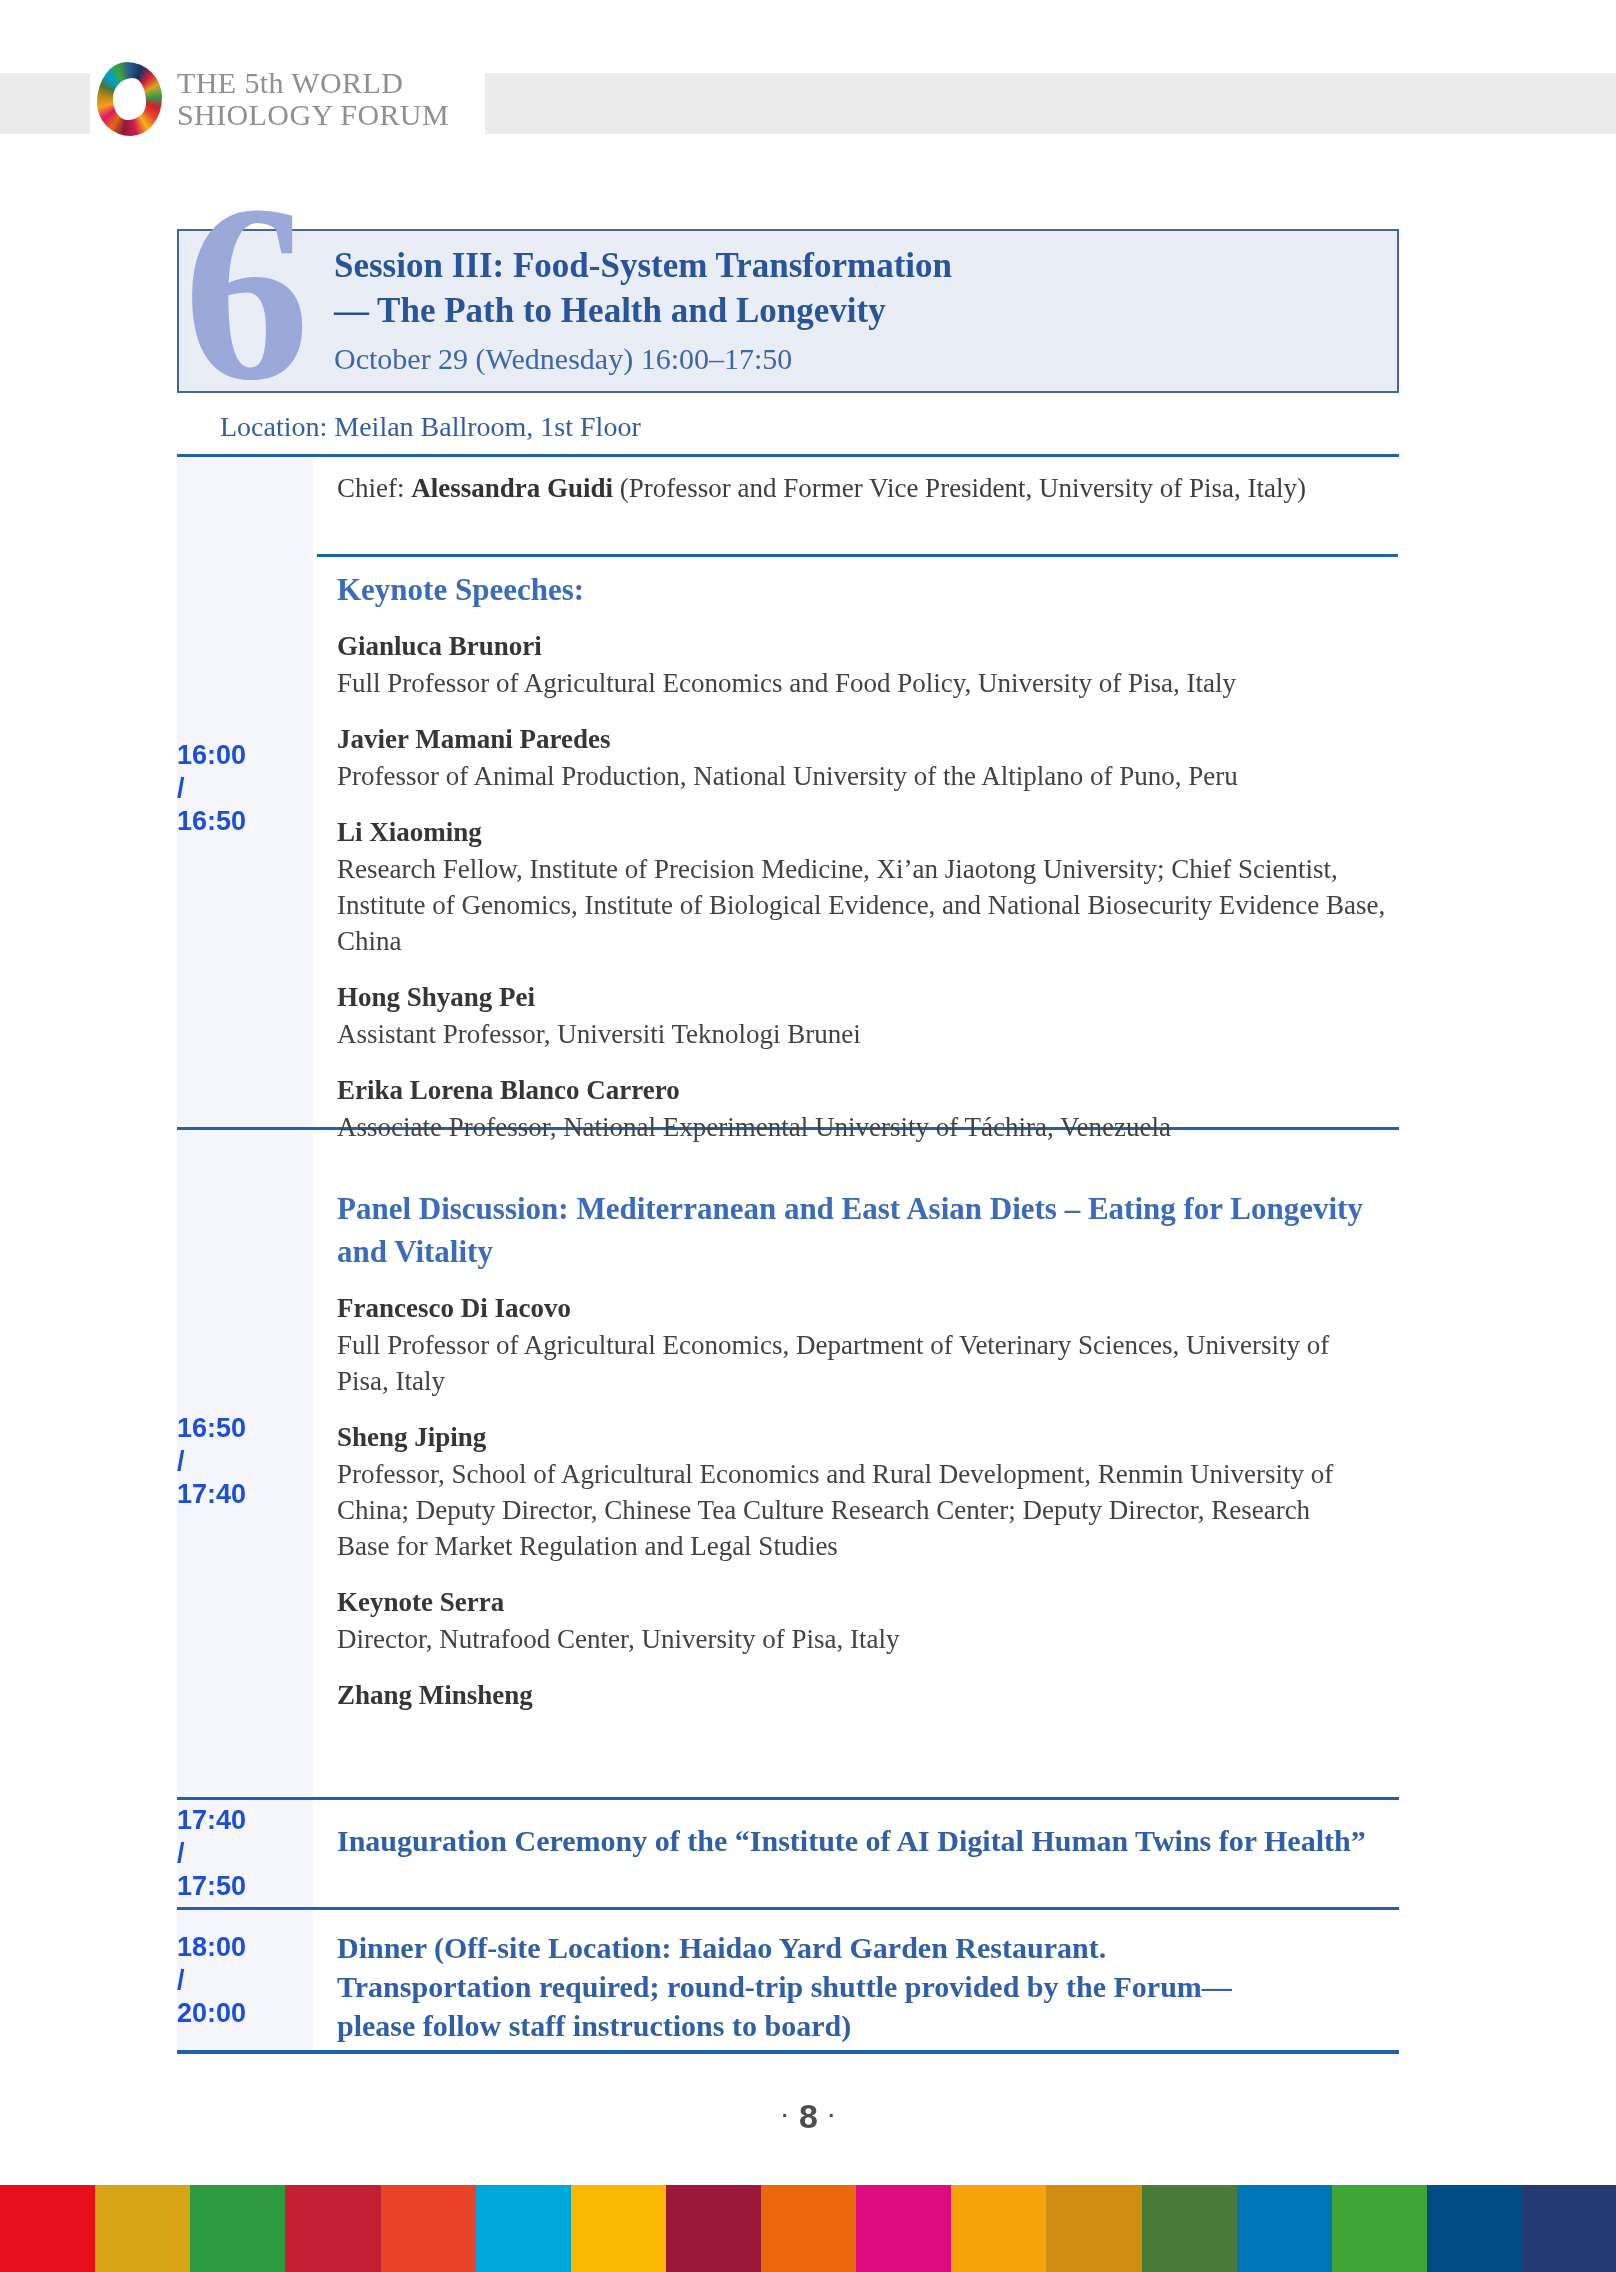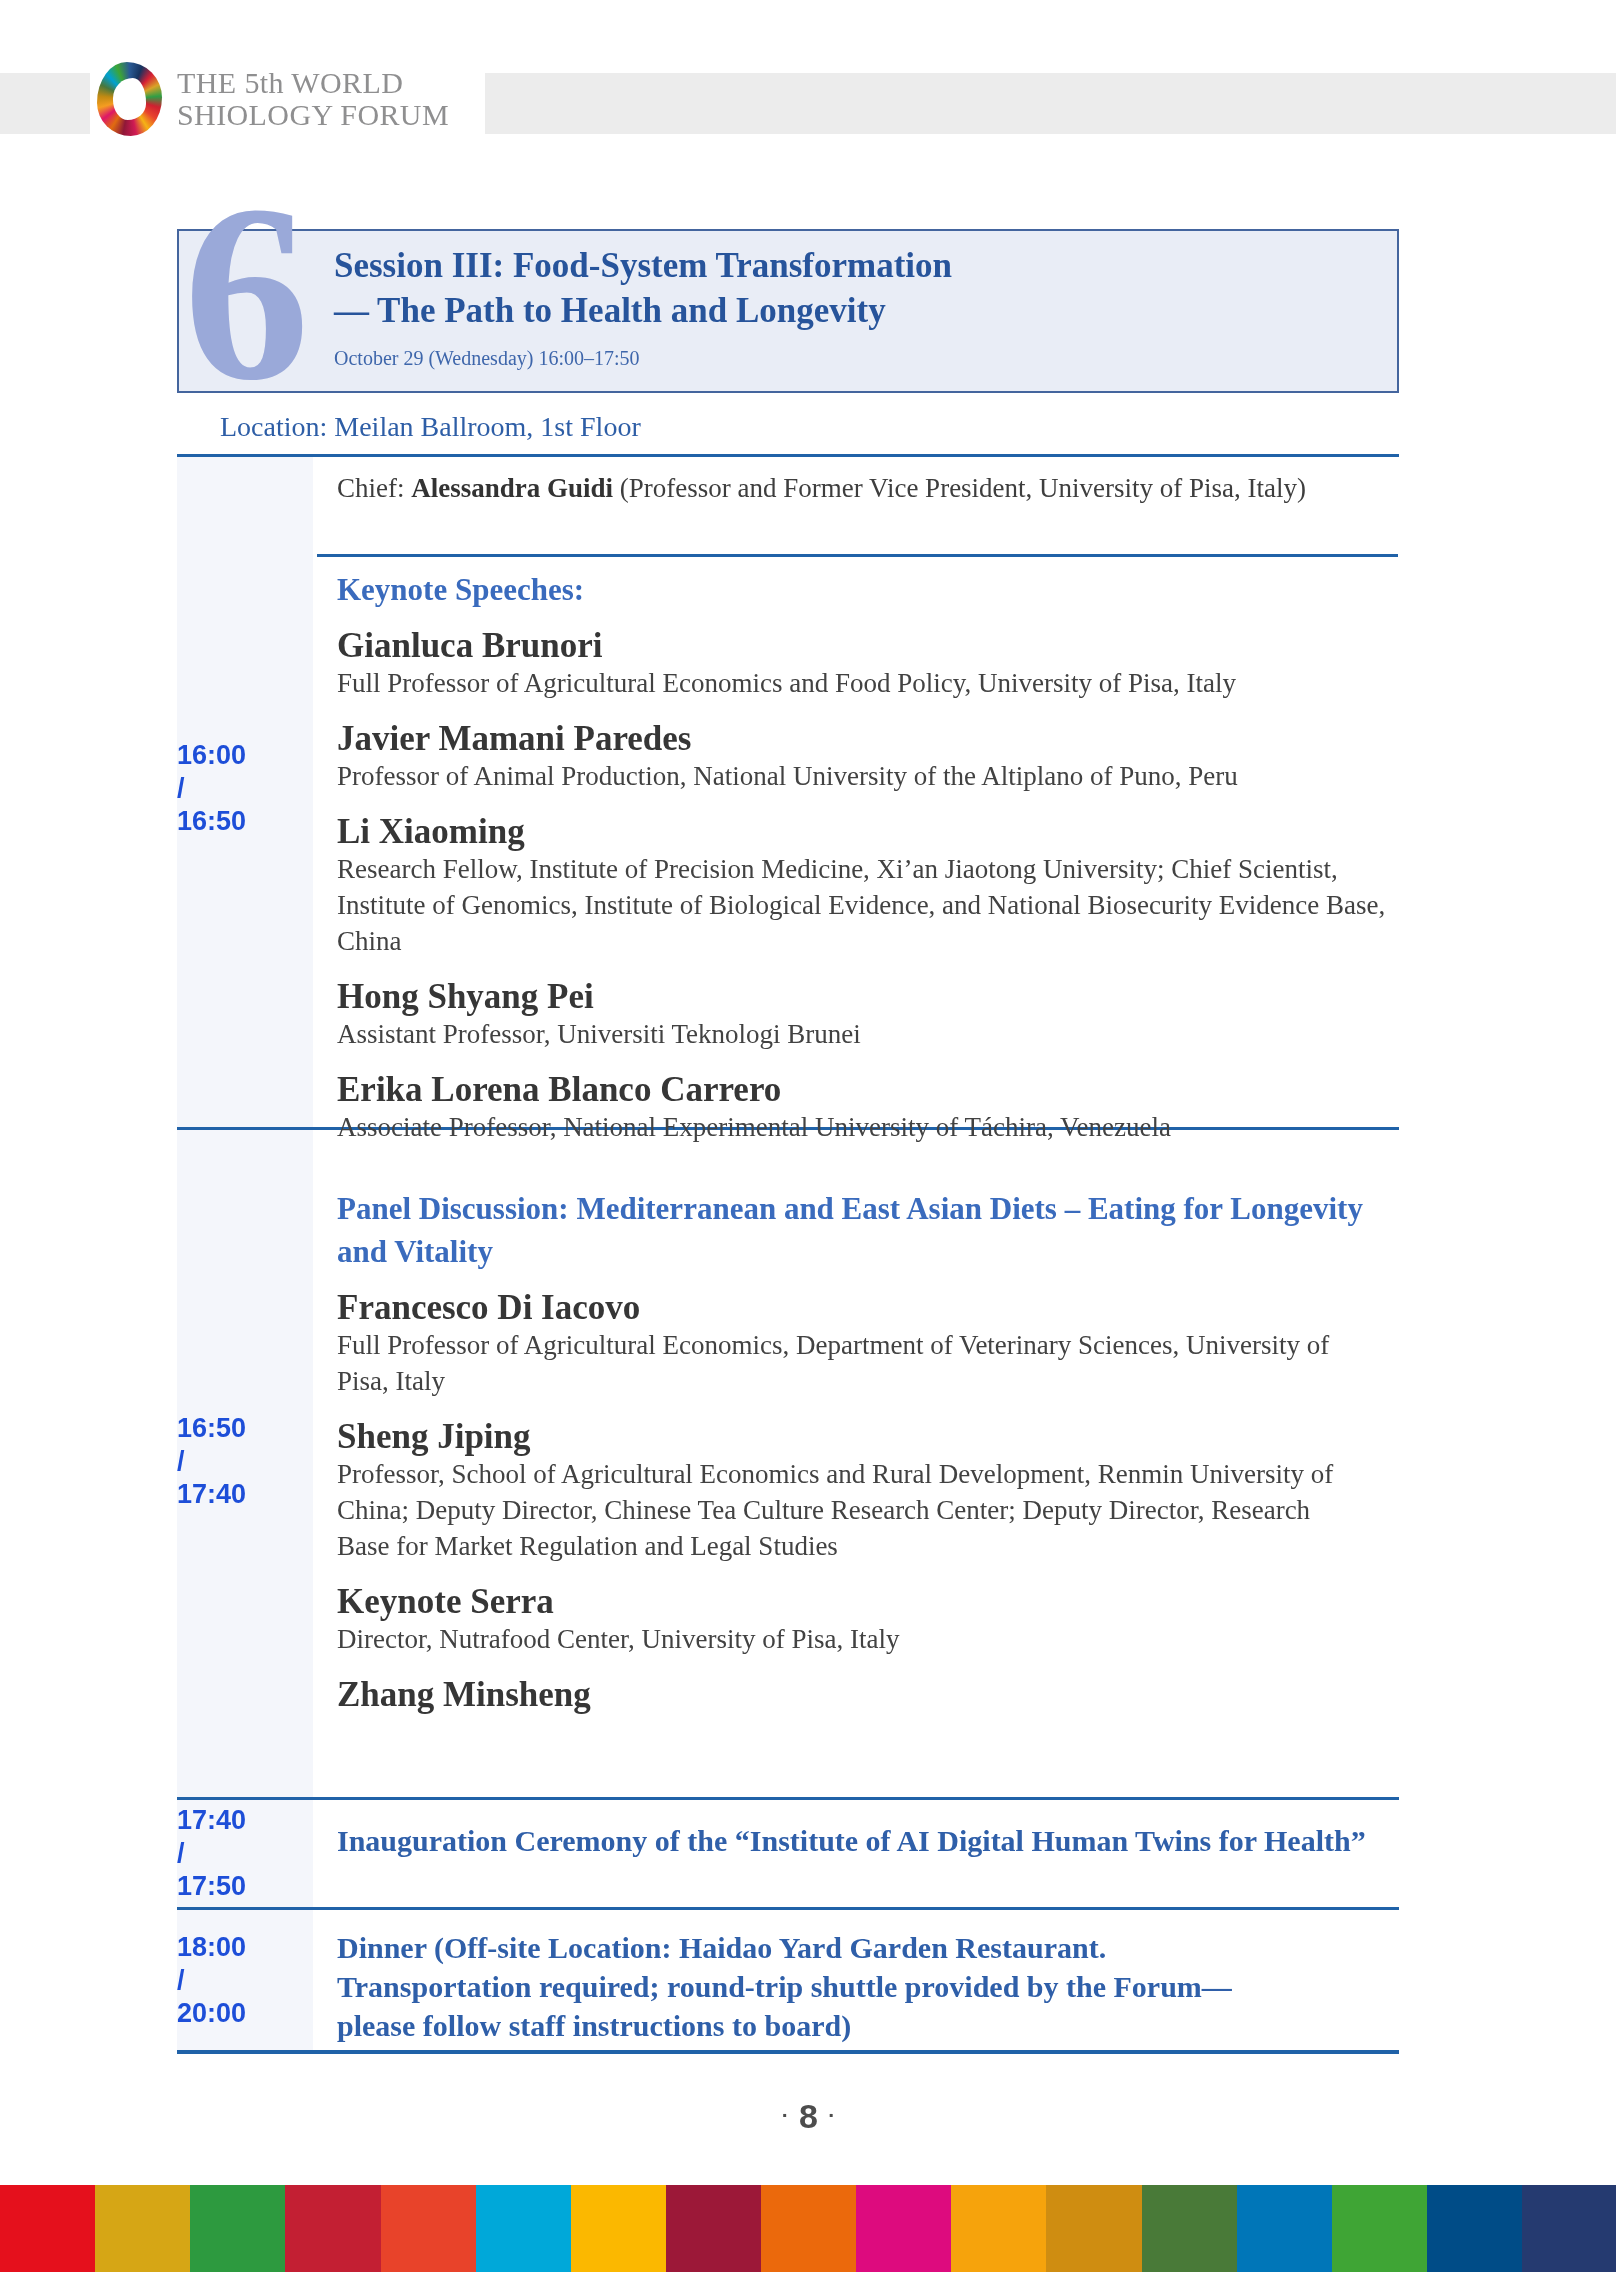--- a/index.html
+++ b/index.html
@@ -24,21 +24,21 @@
   .session-box {
     position:absolute; left:177px; top:229px; width:1222px; height:164px;
     background:#e9edf6; border:2.2px solid #44659e; box-sizing:border-box;
   }
   .session-number {
     position:absolute; left:180px; top:182px; width:133px; height:222px;
     font-weight:bold; font-size:252px; line-height:222px; color:#9aa9d9; text-align:center;
   }
   .session-title { position:absolute; left:334px; top:243px; width:1043px; }
   .session-title .line { font-size:35px; font-weight:bold; color:#27549b; line-height:45px; }
-  .session-date { font-size:20px; color:#3e66ab; line-height:37px; margin-top:7.4px; }
+  .session-date { font-size:30px; color:#3e66ab; line-height:37px; margin-top:7.4px; }
   .location { position:absolute; left:178px; top:411px; font-size:28px; color:#2e5ea6;margin-left:42px; }
 
   
   .rule { position:absolute; height:3px; background:#2062a8; left:177px; width:1222px; }
   .rule-a { top:454px; } .rule-b { top:554px; left:317px; width:1081px; }
   .rule-c { top:1127px; } .rule-d { top:1797px; } .rule-e { top:1907px; }
   .rule-f { top:2050px; height:3.7px; }
 
   
   .time-strip { position:absolute; left:177px; top:457px; width:136px; height:1593px; background:#f4f6fb; }
@@ -51,21 +51,21 @@
 
   
   .host-block { position:absolute; left:337px; top:468px; width:977px; font-size:27px; line-height:40px; color:#3e3e3e; }
   .host-block .bold { font-weight:bold; color:#333333; }
 
   .agenda-block { position:absolute; left:337px; }
   .keynote-block { top:568px; width:1062px; }
   .panel-block  { top:1187px; width:1029px; }
   .section-heading { font-size:31px; font-weight:bold; color:#3a6bbd; line-height:43px; margin:0 0 16.3px 0; }
   .speaker { margin-bottom:19px; }
-  .speaker .name { font-size:35px; font-weight:bold; color:#363636; line-height:38px; }
+  .speaker .name { font-size:27px; font-weight:bold; color:#363636; line-height:38px; }
   .speaker .role { font-size:27px; color:#424242; line-height:36px; }
   .speaker .role.tight { font-size:24.4px; letter-spacing:-0.2px; }
 
   .inaug-block { position:absolute; left:337px; top:1820px; width:1088px; }
   .dinner-block { position:absolute; left:337px; top:1928px; width:1088px; }
   .event-heading { font-size:30px; font-weight:bold; color:#2f5fa9; line-height:41px; }
   .dinner-block .event-heading { line-height:39px; }
 
   
   .page-num { position:absolute; left:0; top:2097px; width:100%; text-align:center; color:#4d4d4d;

